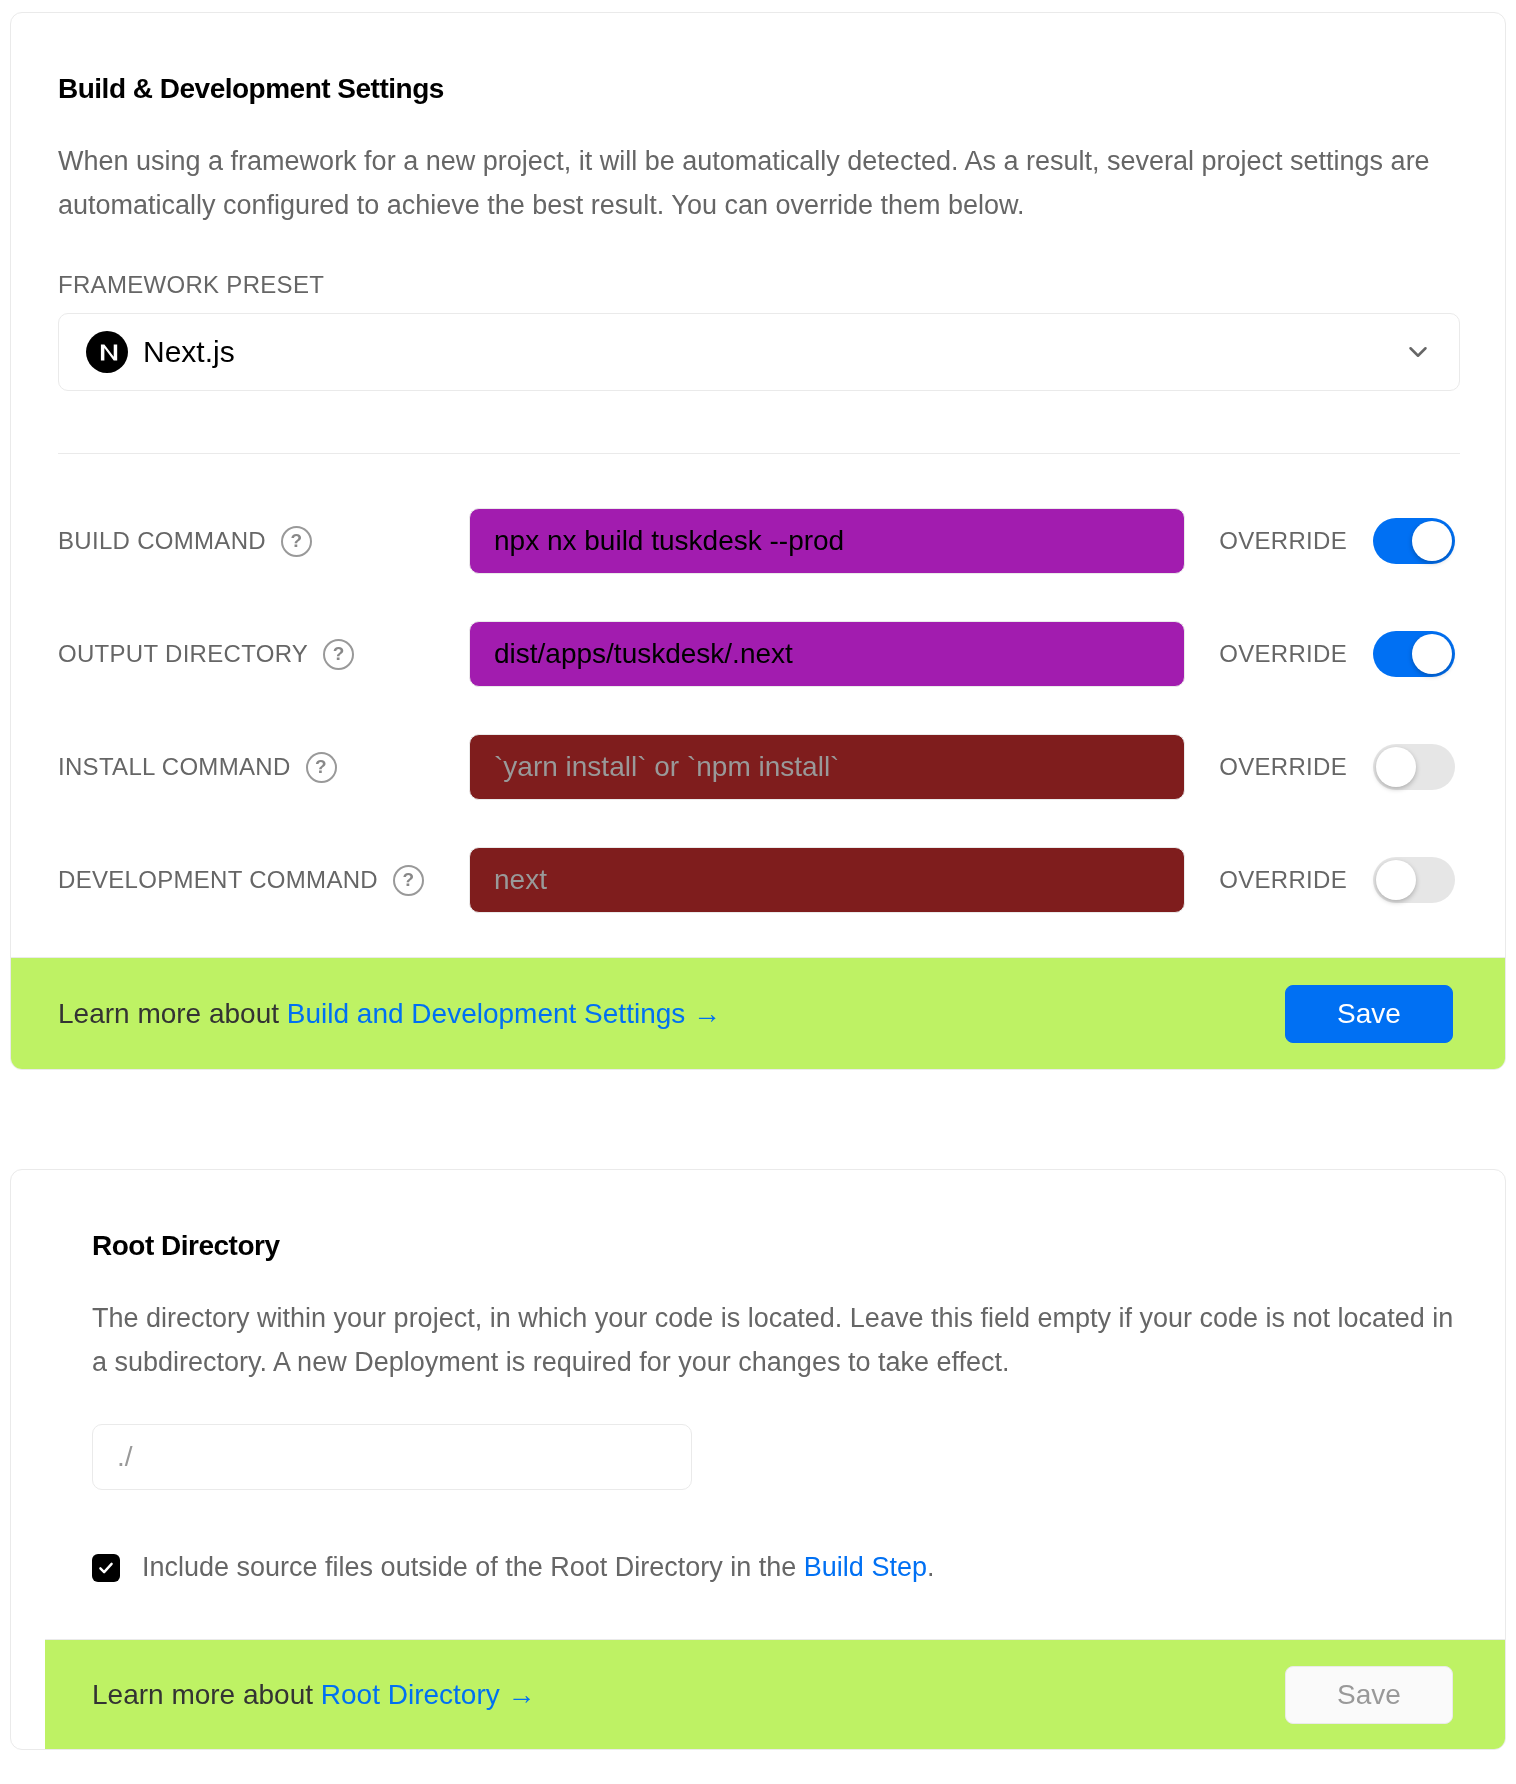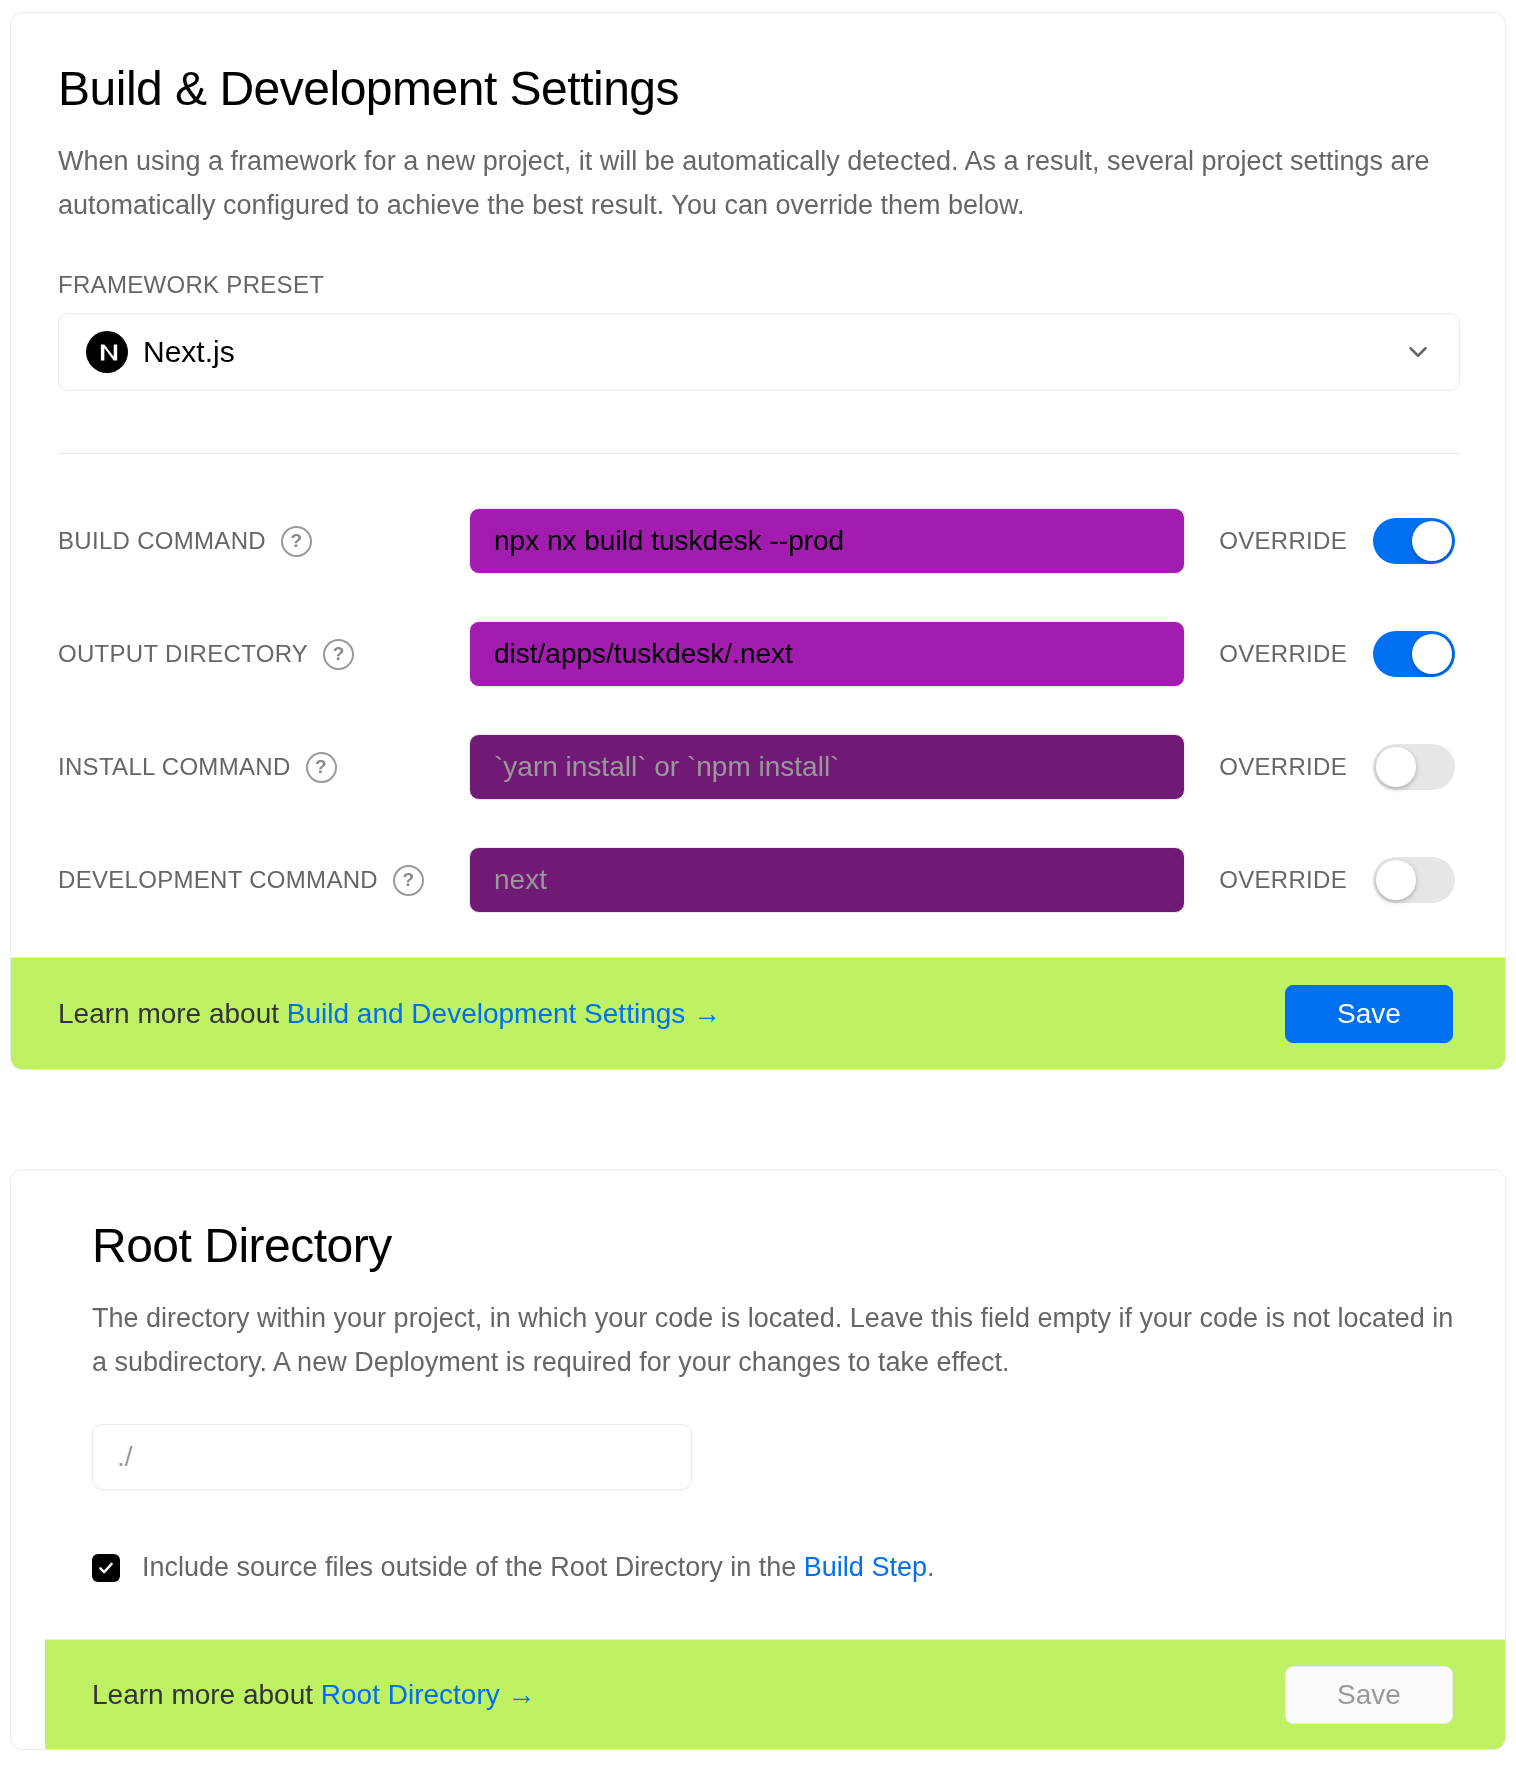--- a/index.html
+++ b/index.html
@@ -17,21 +17,21 @@
     border: 1px solid #eaeaea;
     border-radius: 12px;
     overflow: hidden;
   }
   .card-1 { margin-top: 12px; }
   .card-2 { margin-top: 99px; padding-left: 34px; }
   .card-body { padding: 52px 50px 48px 47px; }
   .card-2 .card-body { padding-bottom: 56px; }
 
   h2.card-title {
-    font-size: 48px; font-weight: 400; letter-spacing: -0.5px;
+    font-size: 28px; font-weight: 700; letter-spacing: -0.5px;
     line-height: 48px; color: #000;
   }
   p.card-desc {
     margin-top: 26px;
     font-size: 27px; line-height: 44px; color: #666;
     max-width: 1402px;
   }
   .field-label {
     margin-top: 44px;
     font-size: 24px; color: #666; letter-spacing: 0.3px;
@@ -74,21 +74,21 @@
   }
   .row-input {
     width: 716px; height: 66px;
     border: 1px solid #eaeaea; border-radius: 10px;
     padding: 0 24px;
     font-family: "Liberation Sans", "DejaVu Sans", sans-serif;
     font-size: 28px; color: #000; background: #a21caf;
     outline: none;
   }
   .row-input::placeholder { color: #999; }
-  .row-input:disabled { background: #701a75; color: #999; }
+  .row-input:disabled { background: #7f1d1d; color: #999; }
   .row-override {
     margin-left: auto;
     display: flex; align-items: center; gap: 26px;
   }
   .override-label { font-size: 24px; color: #666; letter-spacing: 0.3px; }
 
   
   .toggle {
     width: 82px; height: 46px; border-radius: 23px;
     position: relative; cursor: pointer; flex: none;

